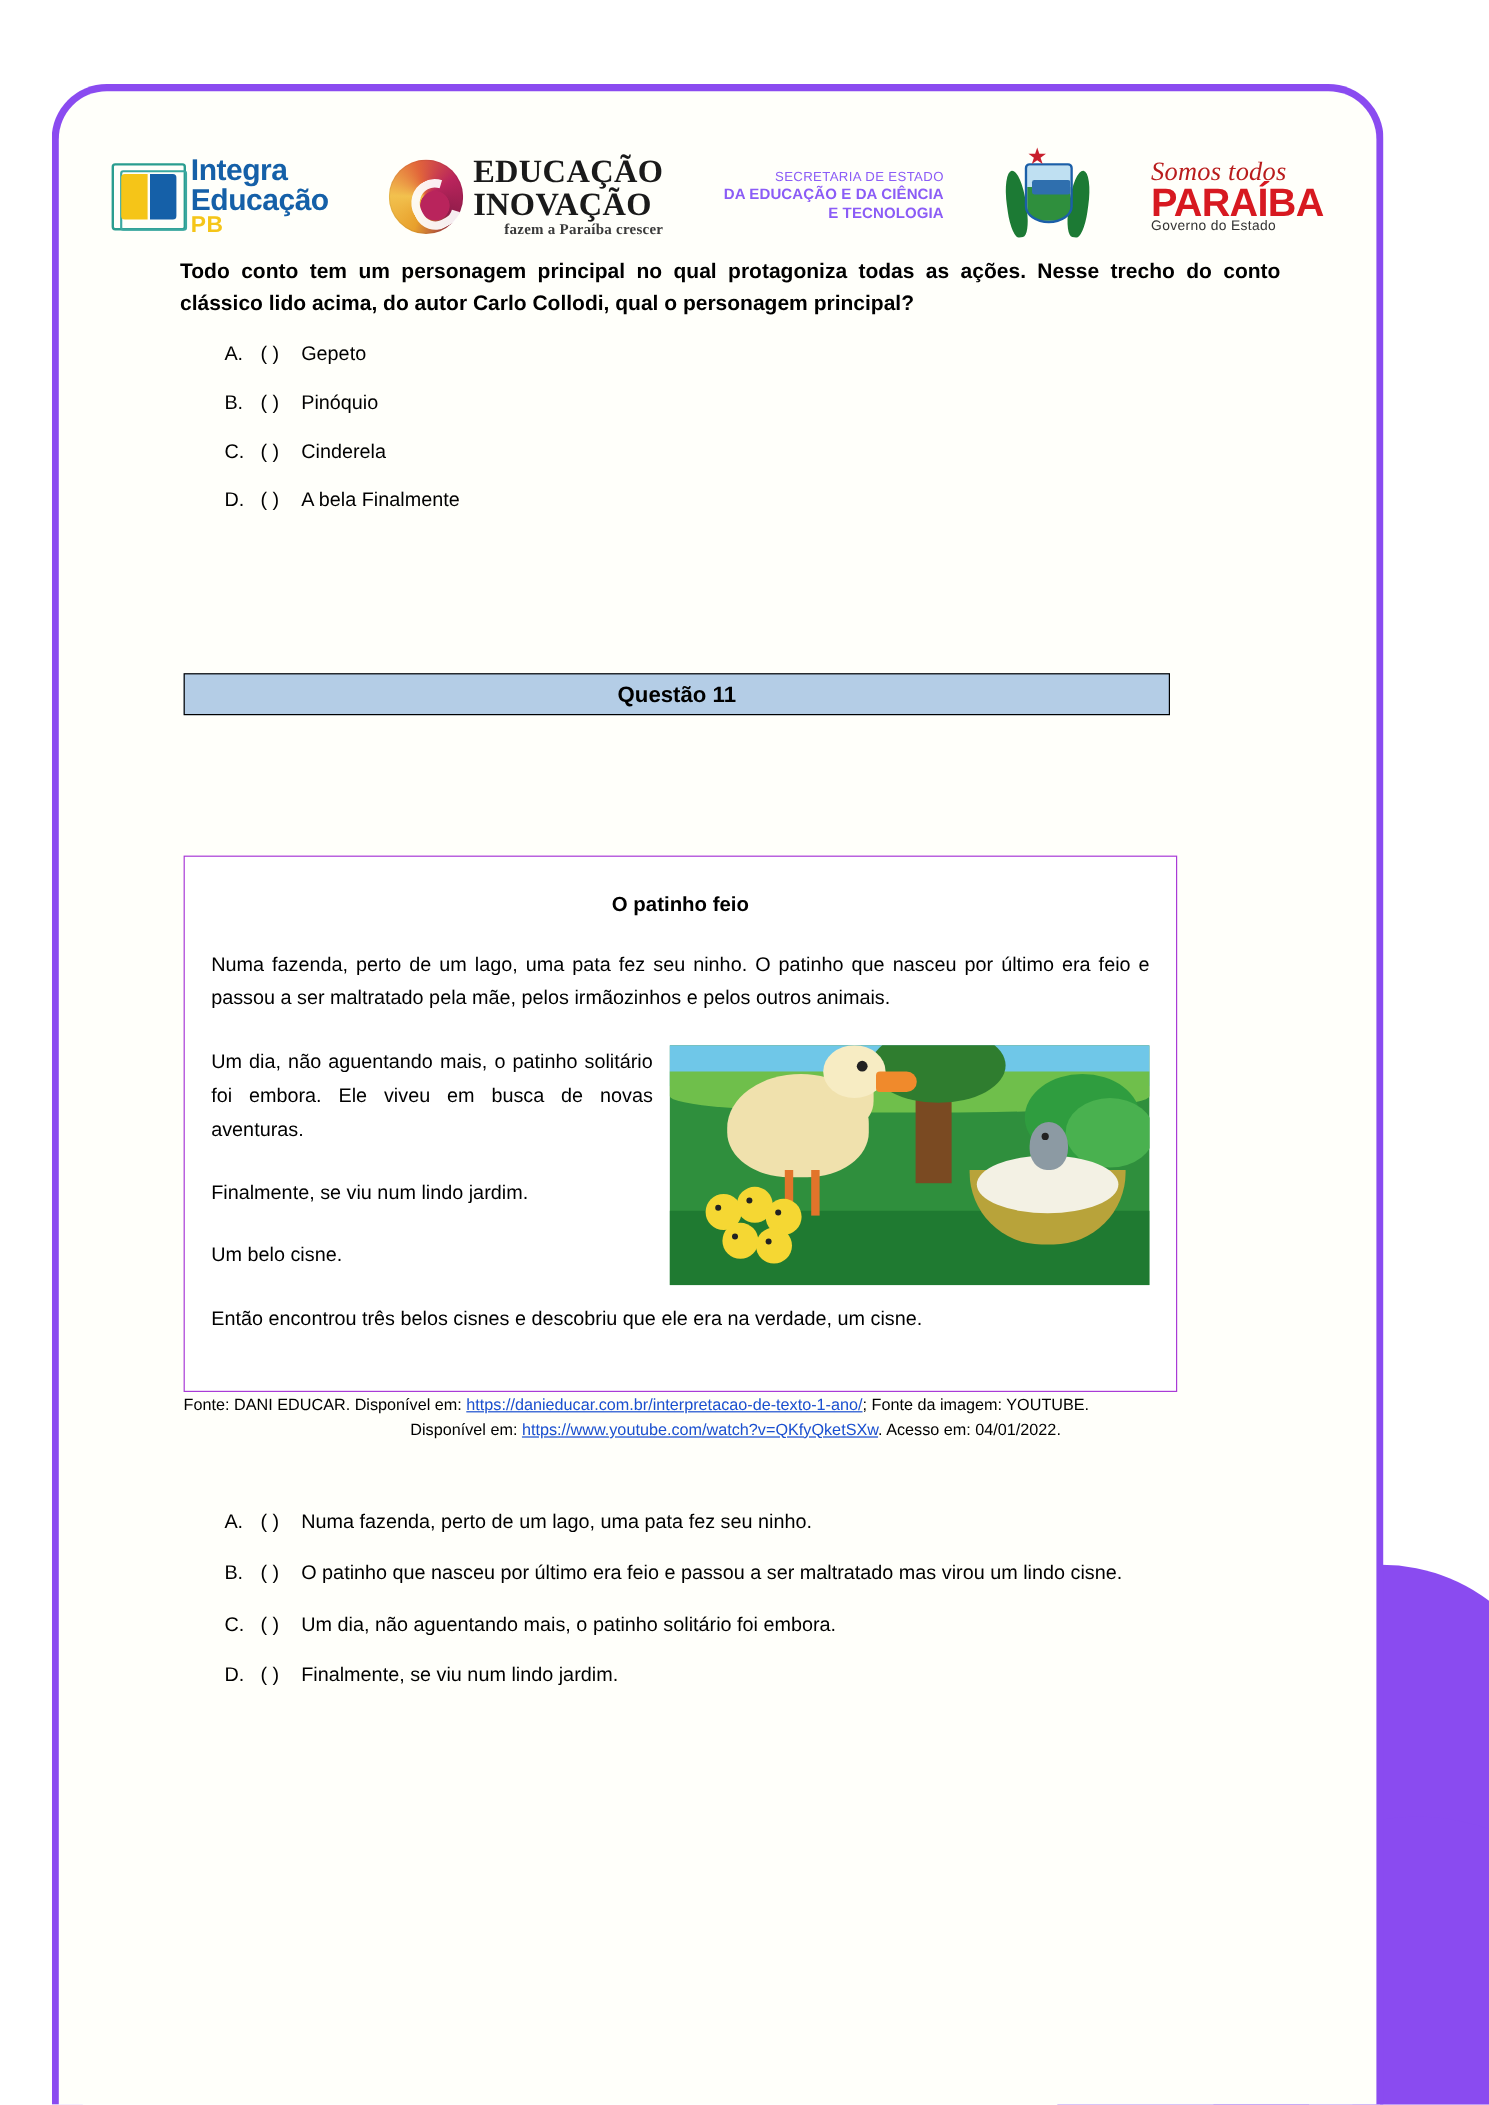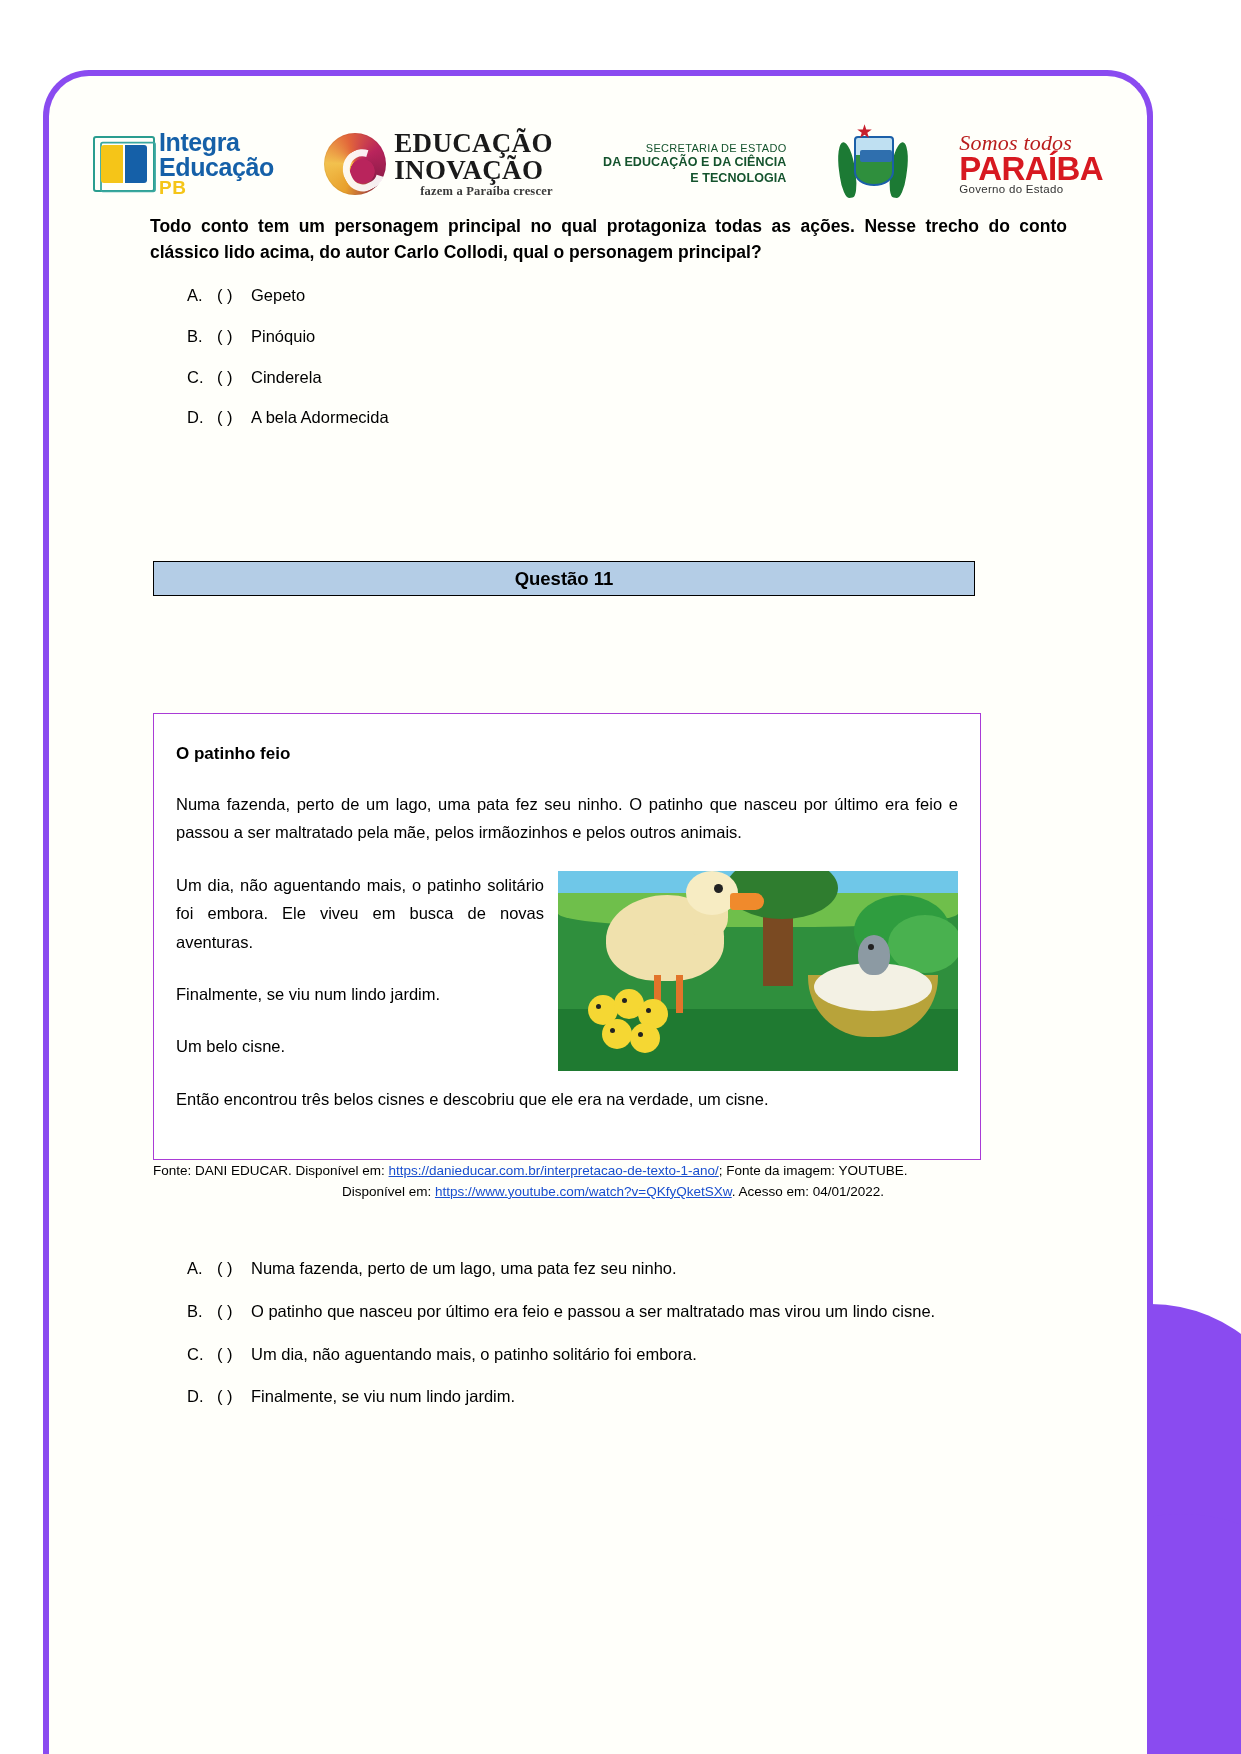--- a/index.html
+++ b/index.html
@@ -133,21 +133,21 @@
     color: #3a3a3a;
     letter-spacing: .2px;
     margin-top: 1px;
     text-align: right;
   }
 
   
   .logo-sec {
     text-align: right;
     line-height: 1.25;
-    color: #14532d;
+    color: #8b5cf6;
   }
   .logo-sec .s1 { font-size: 11px; letter-spacing: .3px; }
   .logo-sec .s2 { font-size: 12.5px; font-weight: bold; letter-spacing: .1px; }
   .logo-sec .s3 { font-size: 12.5px; font-weight: bold; letter-spacing: .1px; }
 
   
   .brasao { width: 72px; height: 80px; position: relative; }
   .brasao .branchL, .brasao .branchR {
     position: absolute; top: 18px; width: 16px; height: 56px;
     background: #1c7a34;
@@ -249,20 +249,21 @@
   .story-box {
     position: absolute;
     left: 104px; top: 637px;
     width: 828px;
     border: 1.5px solid #a93bd6;
     box-sizing: border-box;
     background: #fff;
     padding: 30px 22px 22px 22px;
   }
   .story-title {
+    text-align: center;
     font-size: 17px;
     font-weight: bold;
     color: #000;
     margin-bottom: 26px;
   }
   .story-p {
     font-size: 16.5px;
     line-height: 1.72;
     color: #000;
     text-align: justify;
@@ -396,21 +397,21 @@
           <span class="txt">Pinóquio</span>
         </div>
         <div class="opt">
           <span class="ltr">C.</span>
           <span class="par">(    )</span>
           <span class="txt">Cinderela</span>
         </div>
         <div class="opt">
           <span class="ltr">D.</span>
           <span class="par">(    )</span>
-          <span class="txt">A bela Adormecida</span>
+          <span class="txt">A bela Finalmente</span>
         </div>
       </div>
 
       <div class="q-banner">Questão 11</div>
 
 
       <div class="story-box">
         <div class="story-title">O patinho feio</div>
 
         <p class="story-p">Numa fazenda, perto de um lago, uma pata fez seu ninho. O patinho que nasceu por último era feio e passou a ser maltratado pela mãe, pelos irmãozinhos e pelos outros animais.</p>

